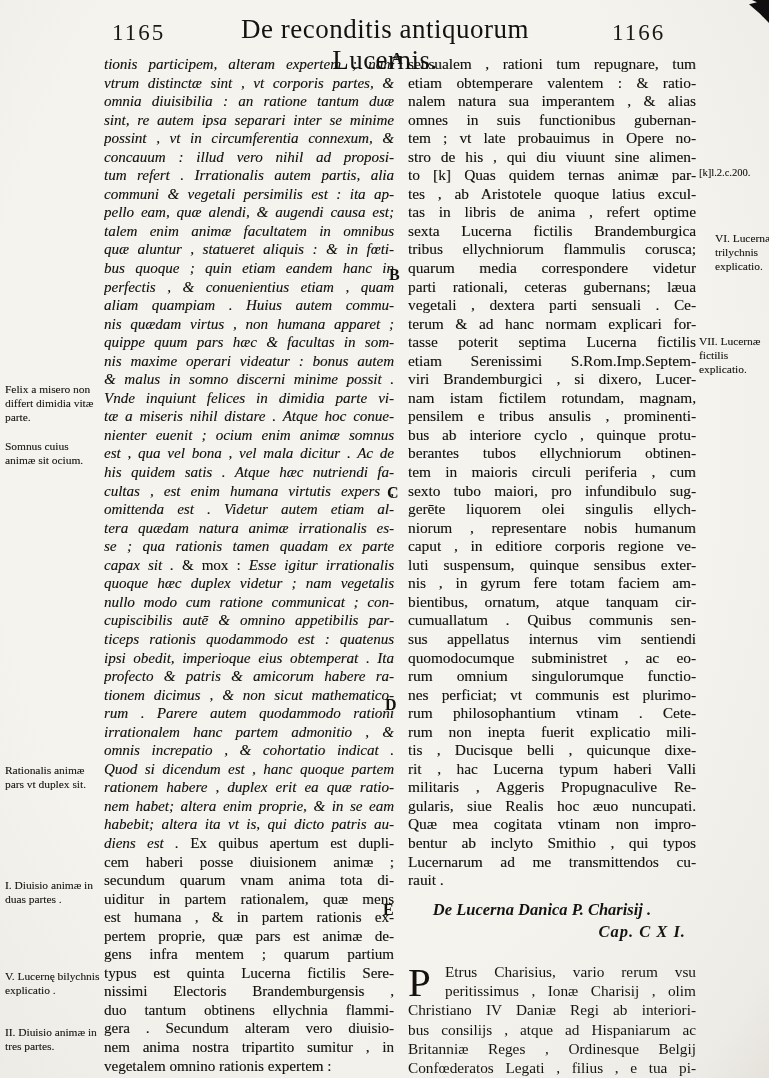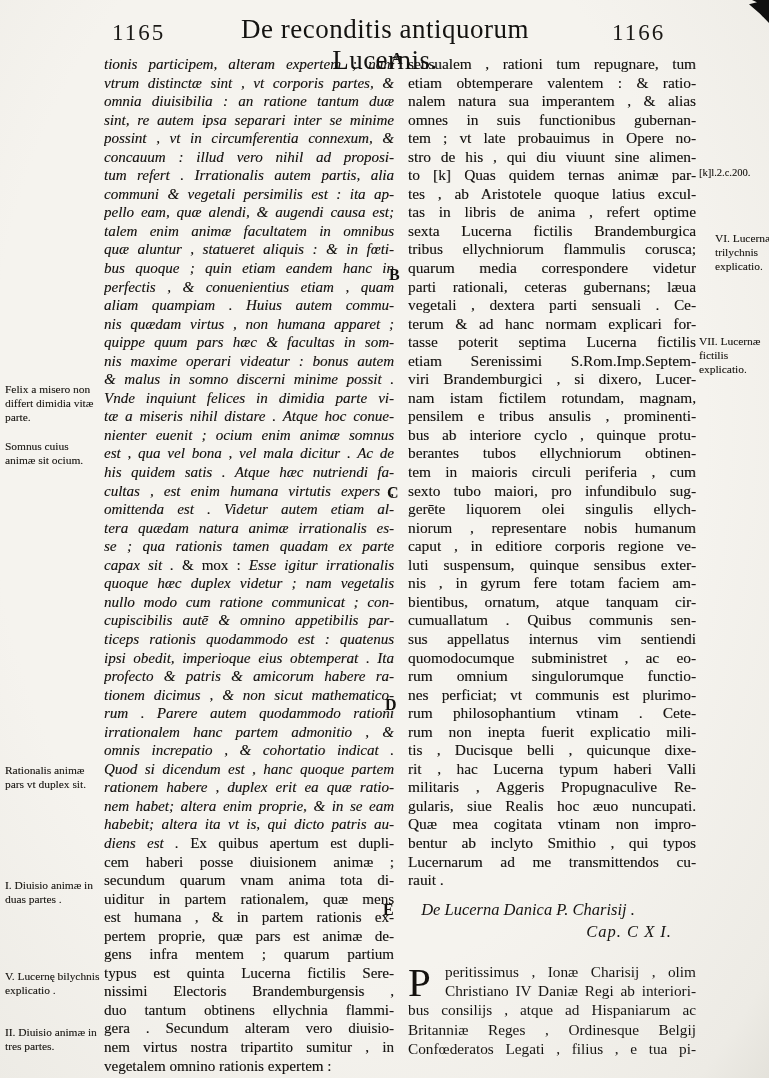--- a/index.html
+++ b/index.html
@@ -40,21 +40,21 @@
     position:absolute;font-size:11.4px;line-height:13.8px;color:#1a1814;
     text-shadow:0.2px 0.2px 0 rgba(20,15,10,.35);
   }
   .mnote.ml{left:5px;width:95px;text-align:left;}
   .mnote.mr{left:699px;width:68px;}
   .ml1{top:383px;} .ml2{top:440px;} .ml3{top:764px;} .ml4{top:879px;}
   .ml5{top:970px;} .ml6{top:1026px;}
   .mr1{top:166px;font-size:10.5px;white-space:nowrap;}
   .mr2{top:232px;margin-left:16px;} .mr3{top:335px;}
   
-  .section-head{position:absolute;left:384px;top:899px;width:288px;text-align:center;font-style:italic;}
+  .section-head{position:absolute;left:398px;top:899px;width:288px;text-align:center;font-style:italic;font-weight:bold;}
   .section-head .h1{font-size:16.5px;line-height:22px;}
   .section-head .h2{font-size:16.5px;line-height:22px;letter-spacing:1px;text-align:right;}
   .section-par{position:absolute;left:408px;top:962px;width:288px;font-size:15.3px;}
   .section-par .line{height:19.2px;line-height:19.2px;}
   .section-par .line:nth-child(1),
   .section-par .line:nth-child(2){margin-left:37px;}
   .drop-cap{
     position:absolute;left:0;top:1px;font-size:41px;line-height:38px;
     font-weight:normal;color:#14110e;
   }
@@ -126,21 +126,21 @@
       <div class="line"><span class="ro">cem haberi posse diuisionem animæ ;</span></div>
       <div class="line"><span class="ro">secundum quarum vnam anima tota di-</span></div>
       <div class="line"><span class="ro">uiditur in partem rationalem, quæ mens</span></div>
       <div class="line"><span class="ro">est humana , &amp; in partem rationis ex-</span></div>
       <div class="line"><span class="ro">pertem proprie, quæ pars est animæ de-</span></div>
       <div class="line"><span class="ro">gens infra mentem ; quarum partium</span></div>
       <div class="line"><span class="ro">typus est quinta Lucerna fictilis Sere-</span></div>
       <div class="line"><span class="ro">nissimi Electoris Brandemburgensis ,</span></div>
       <div class="line"><span class="ro">duo tantum obtinens ellychnia flammi-</span></div>
       <div class="line"><span class="ro">gera . Secundum alteram vero diuisio-</span></div>
-      <div class="line"><span class="ro">nem virtus nostra tripartito sumitur , in</span></div>
+      <div class="line"><span class="ro">nem anima nostra tripartito sumitur , in</span></div>
       <div class="line"><span class="ro">vegetalem omnino rationis expertem :</span></div>
     </div>
 
   <div class="gutter-letter" style="left:391px;top:50px;">A</div>
   <div class="gutter-letter" style="left:389px;top:266px;">B</div>
   <div class="gutter-letter" style="left:387px;top:484px;">C</div>
   <div class="gutter-letter" style="left:385px;top:696px;">D</div>
   <div class="gutter-letter" style="left:383px;top:901px;">E</div>
 
   <div class="col col-right">
@@ -196,20 +196,21 @@
   <div class="mnote mr mr3">VII. Lucernæ fictilis explicatio.</div>
 
   <div class="section-head">
     <div class="h1">De Lucerna Danica P. Charisij .</div>
     <div class="h2">Cap. C X I.</div>
   </div>
 
   <div class="section-par">
     <span class="drop-cap">P</span>
     <div>
+        <div class="line"><span class="ro">Etrus Charisius, vario rerum vsu</span></div>
         <div class="line"><span class="ro">peritissimus , Ionæ Charisij , olim</span></div>
         <div class="line"><span class="ro">Christiano IV Daniæ Regi ab interiori-</span></div>
         <div class="line"><span class="ro">bus consilijs , atque ad Hispaniarum ac</span></div>
         <div class="line"><span class="ro">Britanniæ Reges , Ordinesque  Belgij</span></div>
         <div class="line"><span class="ro">Confœderatos Legati , filius , e tua pi-</span></div>
       </div>
   </div>
 
 </div>
 

